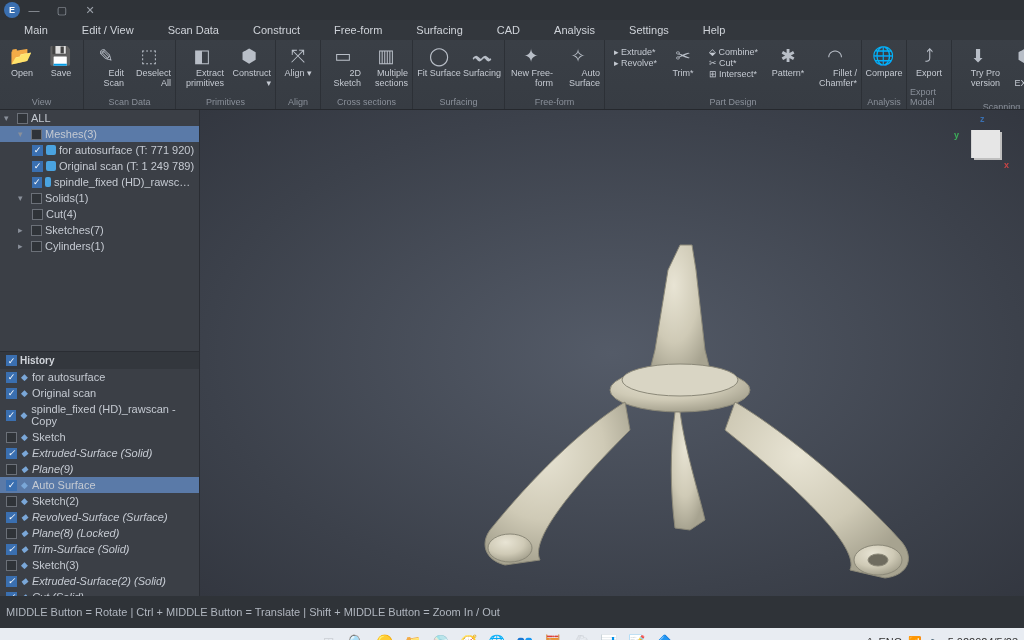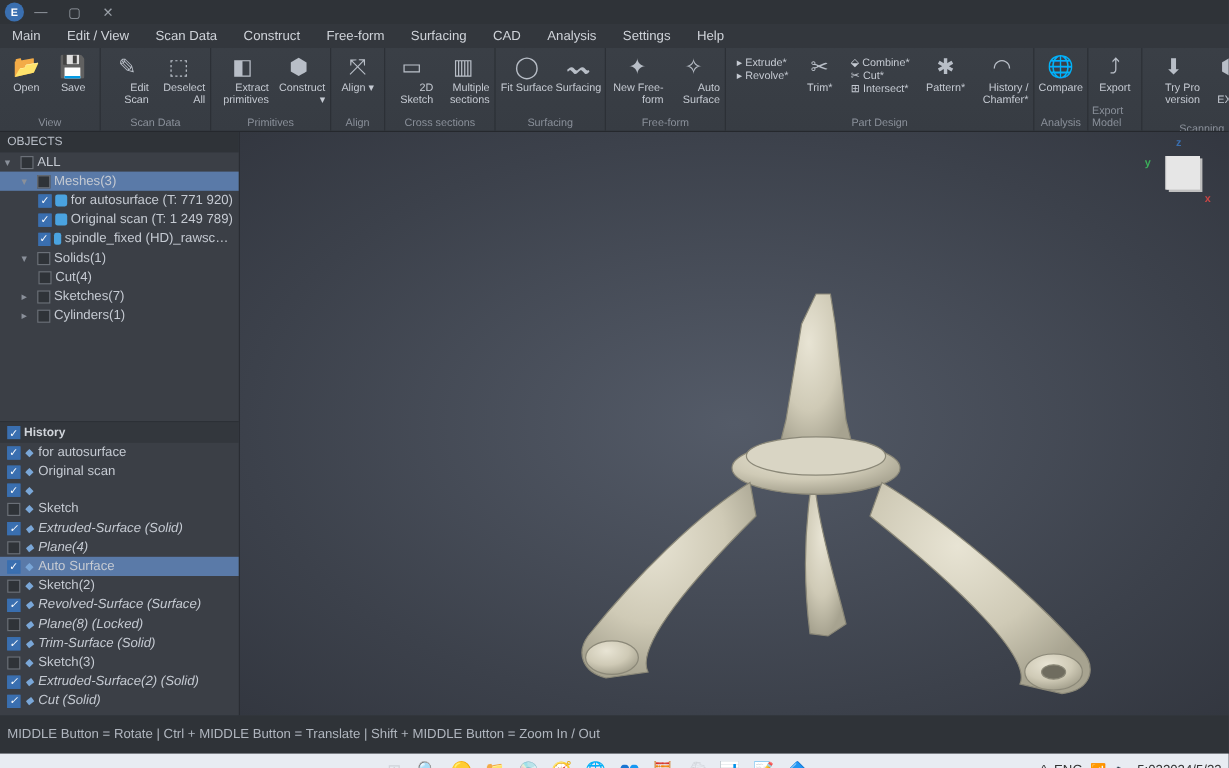--- a/index.html
+++ b/index.html
@@ -3,21 +3,21 @@
 <meta charset="utf-8">
 <style>
 *{margin:0;padding:0;box-sizing:border-box;font-family:"Segoe UI",Arial,sans-serif;font-size:11px;user-select:none}
 html,body{width:1024px;height:640px;overflow:hidden;background:#3b3f46;color:#d0d4da}
 
 .titlebar{height:20px;background:#2f3338;display:flex;align-items:center;padding:0 4px}
 .titlebar .logo{width:16px;height:16px;border-radius:50%;background:#3a6fb0;display:flex;align-items:center;justify-content:center;color:#fff;font-size:9px;font-weight:bold}
 .titlebar .title{flex:1;text-align:center;color:#cfd3d9;font-size:11px}
 .titlebar .winbtn{width:28px;height:18px;display:flex;align-items:center;justify-content:center;color:#9aa0a8;font-size:11px}
 
-.menubar{height:20px;background:#33373d;display:flex;align-items:center;padding:0 0;gap:2px}
+.menubar{height:20px;background:#33373d;display:flex;align-items:center;padding:0 14px;gap:14px}
 .menubar .mitem{padding:2px 10px;color:#cfd3d9;font-size:11px}
 
 .ribbon{height:70px;background:linear-gradient(#3a3f46,#373c43);display:flex;align-items:stretch;overflow:hidden;border-bottom:1px solid #25282d}
 .rgroup{display:flex;flex-direction:column;align-items:center;border-right:1px solid #2c3036;padding:0 3px}
 .rbtns{flex:1;display:flex;align-items:flex-start;gap:1px;padding-top:3px}
 .rbtn{width:38px;display:flex;flex-direction:column;align-items:center;gap:2px;padding:2px 1px;color:#b8bec7}
 .rbtn.wide{width:46px}
 .rbtn .ricon{width:22px;height:22px;display:flex;align-items:center;justify-content:center;font-size:18px}
 .rbtn .rlabel{font-size:9px;text-align:right;line-height:1.1;color:#c5cad2}
 .rgroup .glabel{font-size:9px;color:#8a909a;padding:1px 0 2px}
@@ -187,21 +187,21 @@
           <div class="ti">⬙ Combine*</div>
           <div class="ti">✂ Cut*</div>
           <div class="ti">⊞ Intersect*</div>
         </div>
         <div class="rbtn wide">
           <div class="ricon">✱</div>
           <div class="rlabel">Pattern*</div>
         </div>
         <div class="rbtn wide">
           <div class="ricon">◠</div>
-          <div class="rlabel">History / Chamfer*</div>
+          <div class="rlabel">Fillet / Chamfer*</div>
         </div>
       </div>
       <div class="glabel">Part Design</div>
     </div>
     <div class="rgroup">
       <div class="rbtns">
         <div class="rbtn">
           <div class="ricon">🌐</div>
           <div class="rlabel">Compare</div>
         </div>
@@ -227,21 +227,20 @@
           <div class="ricon">⬢</div>
           <div class="rlabel">To EXScan HX</div>
         </div>
       </div>
       <div class="glabel">Scanning</div>
     </div>
   </div>
 
 <div class="main">
   <div class="sidepanel">
-    <div class="panelhdr">OBJECTS</div>
     <div class="tree" id="objtree">
         <div class="treeitem">
           <span class="arrow">▾</span>
           <span class="cb off">✓</span>
           <span class="lbl">ALL</span>
         </div>
         <div class="treeitem sel ind1">
           <span class="arrow">▾</span>
           <span class="cb off">✓</span>
           <span class="lbl">Meshes(3)</span>
@@ -293,35 +292,36 @@
             <span>for autosurface</span>
           </div>
           <div class="hitem">
             <span class="cb on" style="width: 11px; height: 11px; display: inline-flex; align-items: center; justify-content: center; font-size: 9px; border: 1px solid rgb(58, 111, 176); background: rgb(58, 111, 176); color: rgb(255, 255, 255);">✓</span>
             <span style="color: rgb(122, 167, 216); font-size: 9px;">◆</span>
             <span>Original scan</span>
           </div>
           <div class="hitem">
             <span class="cb on" style="width: 11px; height: 11px; display: inline-flex; align-items: center; justify-content: center; font-size: 9px; border: 1px solid rgb(58, 111, 176); background: rgb(58, 111, 176); color: rgb(255, 255, 255);">✓</span>
             <span style="color: rgb(122, 167, 216); font-size: 9px;">◆</span>
+            <span>spindle_fixed (HD)_rawscan - Copy</span>
           </div>
           <div class="hitem">
             <span class="cb off" style="width: 11px; height: 11px; display: inline-flex; align-items: center; justify-content: center; font-size: 9px; border: 1px solid rgb(107, 112, 120); background: rgb(47, 51, 56); color: transparent;">✓</span>
             <span style="color: rgb(122, 167, 216); font-size: 9px;">◆</span>
             <span>Sketch</span>
           </div>
           <div class="hitem ital">
             <span class="cb on" style="width: 11px; height: 11px; display: inline-flex; align-items: center; justify-content: center; font-size: 9px; border: 1px solid rgb(58, 111, 176); background: rgb(58, 111, 176); color: rgb(255, 255, 255);">✓</span>
             <span style="color: rgb(122, 167, 216); font-size: 9px;">◆</span>
             <span>Extruded-Surface (Solid)</span>
           </div>
           <div class="hitem ital">
             <span class="cb off" style="width: 11px; height: 11px; display: inline-flex; align-items: center; justify-content: center; font-size: 9px; border: 1px solid rgb(107, 112, 120); background: rgb(47, 51, 56); color: transparent;">✓</span>
             <span style="color: rgb(122, 167, 216); font-size: 9px;">◆</span>
-            <span>Plane(4)</span>
+            <span>Plane(9)</span>
           </div>
           <div class="hitem sel">
             <span class="cb on" style="width: 11px; height: 11px; display: inline-flex; align-items: center; justify-content: center; font-size: 9px; border: 1px solid rgb(58, 111, 176); background: rgb(58, 111, 176); color: rgb(255, 255, 255);">✓</span>
             <span style="color: rgb(122, 167, 216); font-size: 9px;">◆</span>
             <span>Auto Surface</span>
           </div>
           <div class="hitem">
             <span class="cb off" style="width: 11px; height: 11px; display: inline-flex; align-items: center; justify-content: center; font-size: 9px; border: 1px solid rgb(107, 112, 120); background: rgb(47, 51, 56); color: transparent;">✓</span>
             <span style="color: rgb(122, 167, 216); font-size: 9px;">◆</span>
             <span>Sketch(2)</span>

